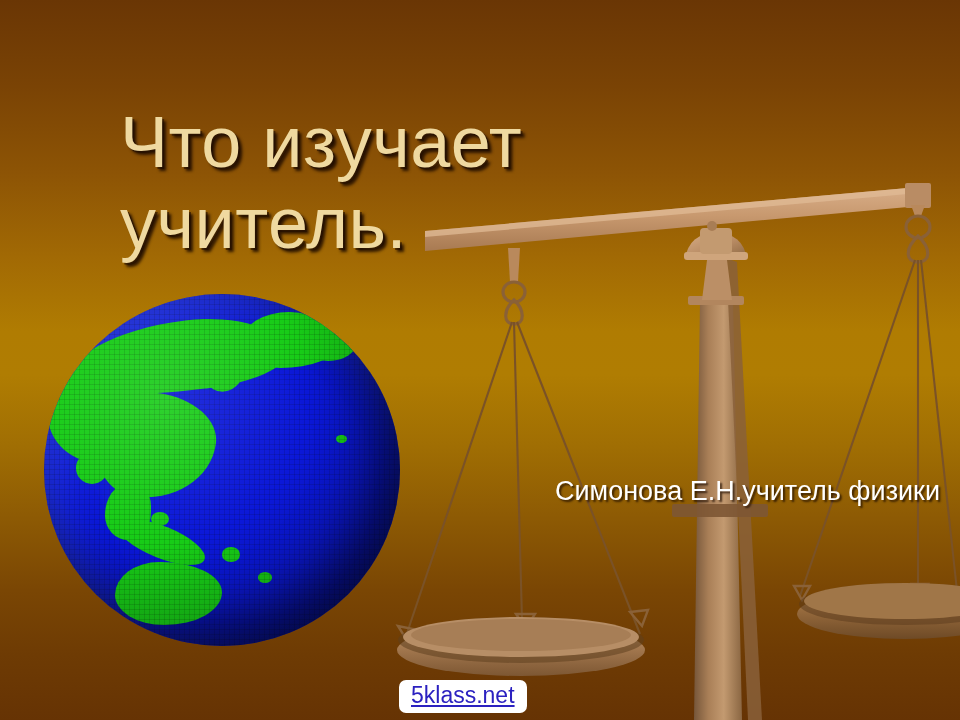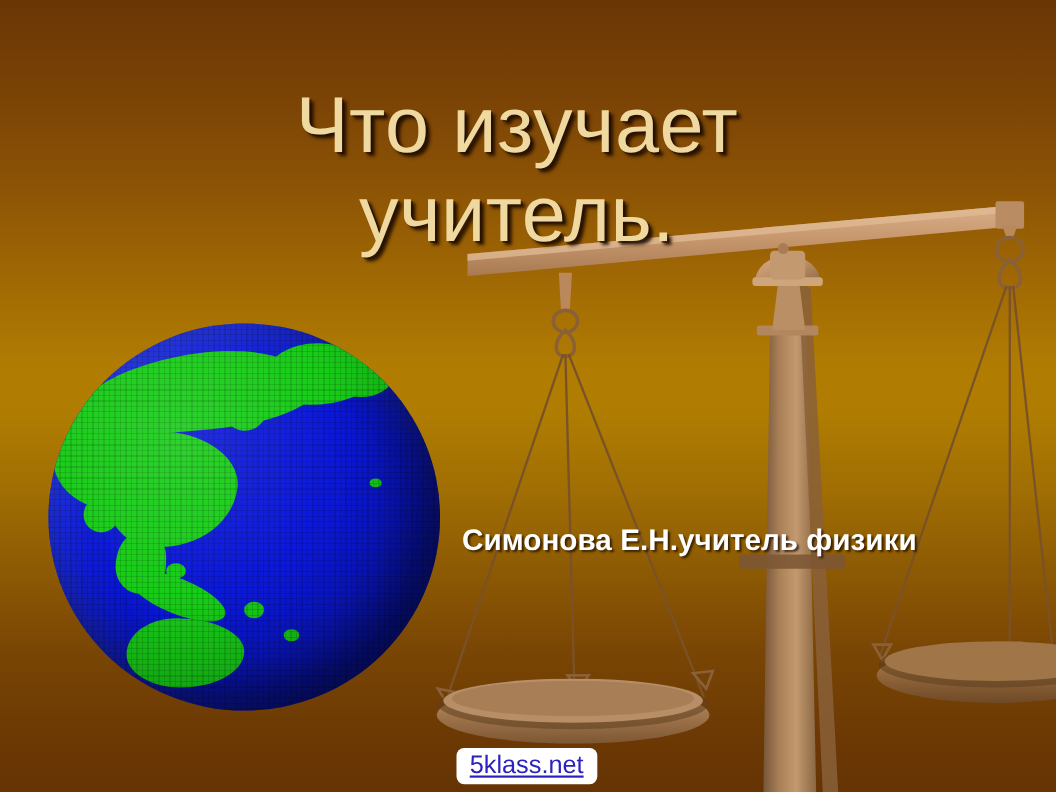--- a/index.html
+++ b/index.html
@@ -114,53 +114,52 @@
     pointer-events: none;
   }
 
   
   #scale { position: absolute; left: 0; top: 0; width: 960px; height: 720px; }
 
   
   #title {
     position: absolute;
     left: 120px;
-    top: 74px;
+    top: 102px;
     width: 700px;
-    text-align: center;
+    text-align: left;
     font-size: 72px;
     line-height: 1.12;
     color: #efd9a0;
     text-shadow: 4px 4px 3px rgba(30,12,0,0.85), 2px 2px 0 rgba(40,18,0,0.6);
     letter-spacing: 0.5px;
   }
   #subtitle {
     position: absolute;
     left: 420px;
     top: 470px;
     width: 520px;
-    text-align: left;
+    text-align: right;
     font-size: 27px;
-    font-weight: bold;
+    font-weight: normal;
     line-height: 1.62;
     color: #ffffff;
     text-shadow: 2px 2px 2px rgba(30,12,0,0.75);
   }
   #watermark {
     position: absolute;
     left: 399px;
     top: 680px;
     padding: 3px 12px 5px 12px;
     background: #ffffff;
     border-radius: 7px;
     font-size: 23px;
     color: #2b21c0;
     text-decoration: underline;
     line-height: 1.1;
-    margin-left: 16px;
   }
 </style>
 </head>
 <body>
 
 <div id="slide">
 
   <div id="globe-wrap">
     <div id="globe">
       <div class="land l1"></div>

